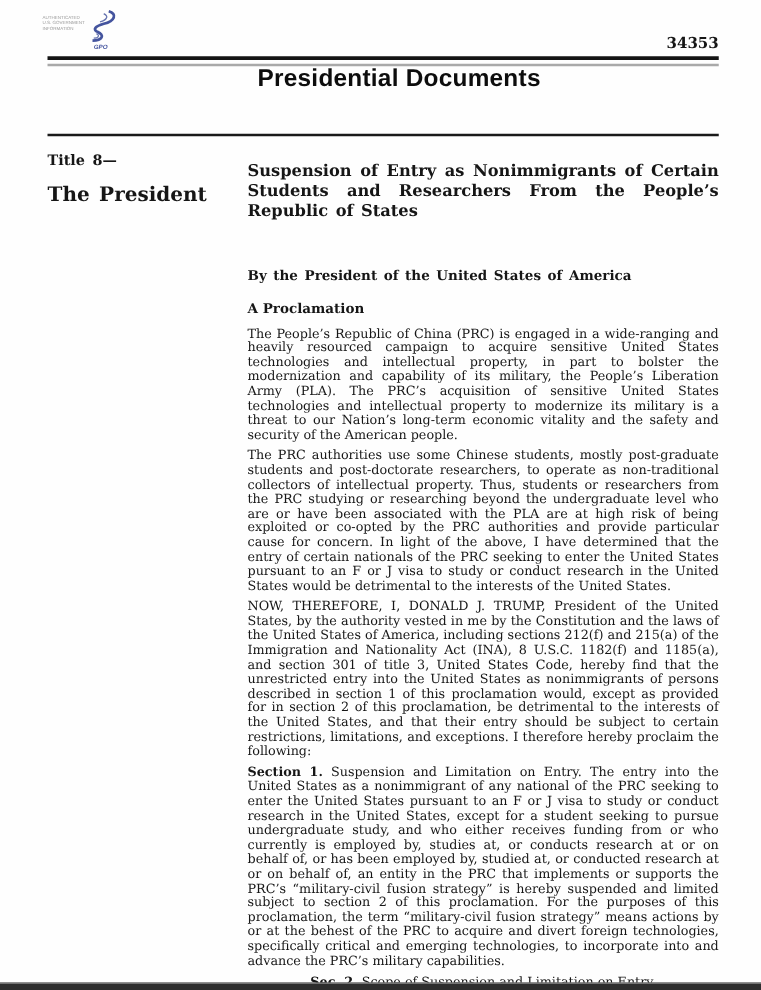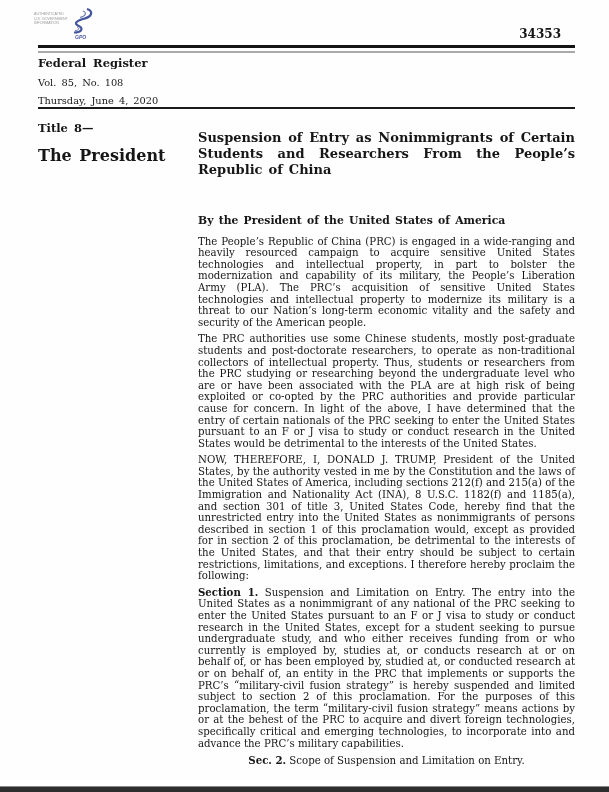--- a/index.html
+++ b/index.html
@@ -16,21 +16,21 @@
   .rule-mid       { left:38px; width:537px; top:107px; height:2px;   background:#1a1a1a; }
 
   
   .masthead-left  { left:38px; top:56px; width:160px; }
   .fr-title { font-weight:bold; font-size:11.5px; word-spacing:3px; }
   .fr-sub   { font-size:9.8px;  margin-top:7px; word-spacing:2px; }
   .pres-docs {
     left:206px; top:52px; font-family:"Liberation Sans", sans-serif;
     font-weight:bold; font-size:19.5px; letter-spacing:0.2px; color:#0d0d0d;
   }
-  .page-num { right:48px; top:27px; font-weight:bold; font-size:12px; text-align:right; }
+  .page-num { right:34px; top:27px; font-weight:bold; font-size:12px; text-align:right; }
 
   
   .sidebar { left:38px; top:121px; width:150px; }
   .title3        { font-weight:bold; font-size:11.5px; word-spacing:2px; }
   .the-president { font-weight:bold; font-size:16px; margin-top:11px; word-spacing:2px; }
 
   
   .main { left:198px; top:121px; width:377px; }
   .proc-heading { font-weight:bold; font-size:11.3px; word-spacing:2px; }
   .doc-title {
@@ -69,40 +69,37 @@
       <path d="M44,20 C47,21 46,23.5 42,23.5" stroke-width="1" opacity="0.8"></path>
     </g>
     <text x="42" y="32" font-size="5" font-style="italic" font-weight="bold" fill="#44549e" font-family="Liberation Sans, sans-serif">GPO</text>
   </svg>
 
   <div class="abs page-num">34353</div>
 
   <div class="abs rule-top"></div>
   <div class="abs rule-top-shad"></div>
 
-  <div class="abs masthead-left">
-    <div class="fr-title">Federal Register</div>
-    <div class="fr-sub">Vol. 85, No. 108</div>
-    <div class="fr-sub">Thursday, June 4, 2020</div>
-  </div>
 
+  <div class="abs pres-docs">Presidential Documents</div>
 
   <div class="abs rule-mid"></div>
 
   <div class="abs sidebar">
     <div class="title3">Title 8—</div>
     <div class="the-president">The President</div>
   </div>
 
   <div class="abs main">
 
-    <div class="doc-title">Suspension of Entry as Nonimmigrants of Certain Students and Researchers From the People’s Republic of China</div>
+    <div class="doc-title">Suspension of Entry as Nonimmigrants of Certain Students and Researchers From the People’s Republic of States</div>
 
     <div class="byline">By the President of the United States of America</div>
 
+    <div class="subheading">A Proclamation</div>
 
     <div class="para first">The People’s Republic of China (PRC) is engaged in a wide-ranging and heavily resourced campaign to acquire sensitive United States technologies and intellectual property, in part to bolster the modernization and capability of its military, the People’s Liberation Army (PLA). The PRC’s acquisition of sensitive United States technologies and intellectual property to modernize its military is a threat to our Nation’s long-term economic vitality and the safety and security of the American people.</div>
 
     <div class="para">The PRC authorities use some Chinese students, mostly post-graduate students and post-doctorate researchers, to operate as non-traditional collectors of intellectual property. Thus, students or researchers from the PRC studying or researching beyond the undergraduate level who are or have been associated with the PLA are at high risk of being exploited or co-opted by the PRC authorities and provide particular cause for concern. In light of the above, I have determined that the entry of certain nationals of the PRC seeking to enter the United States pursuant to an F or J visa to study or conduct research in the United States would be detrimental to the interests of the United States.</div>
 
     <div class="para">NOW, THEREFORE, I, DONALD J. TRUMP, President of the United States, by the authority vested in me by the Constitution and the laws of the United States of America, including sections 212(f) and 215(a) of the Immigration and Nationality Act (INA), 8 U.S.C. 1182(f) and 1185(a), and section 301 of title 3, United States Code, hereby find that the unrestricted entry into the United States as nonimmigrants of persons described in section 1 of this proclamation would, except as provided for in section 2 of this proclamation, be detrimental to the interests of the United States, and that their entry should be subject to certain restrictions, limitations, and exceptions. I therefore hereby proclaim the following:</div>
 
     <div class="para">
       <span class="b">Section 1.</span>
       <span class="it">Suspension and Limitation on Entry.</span>

